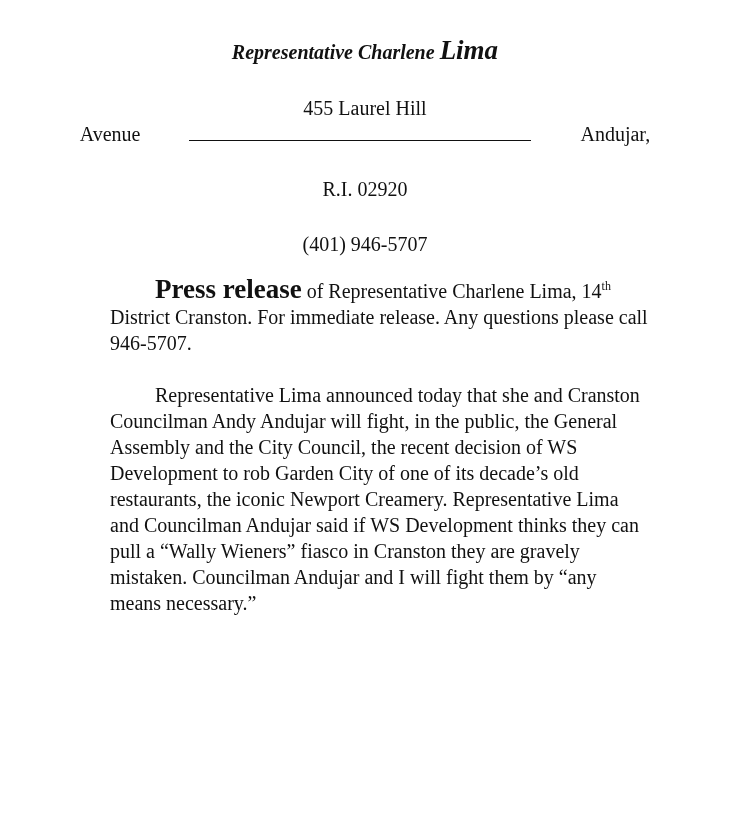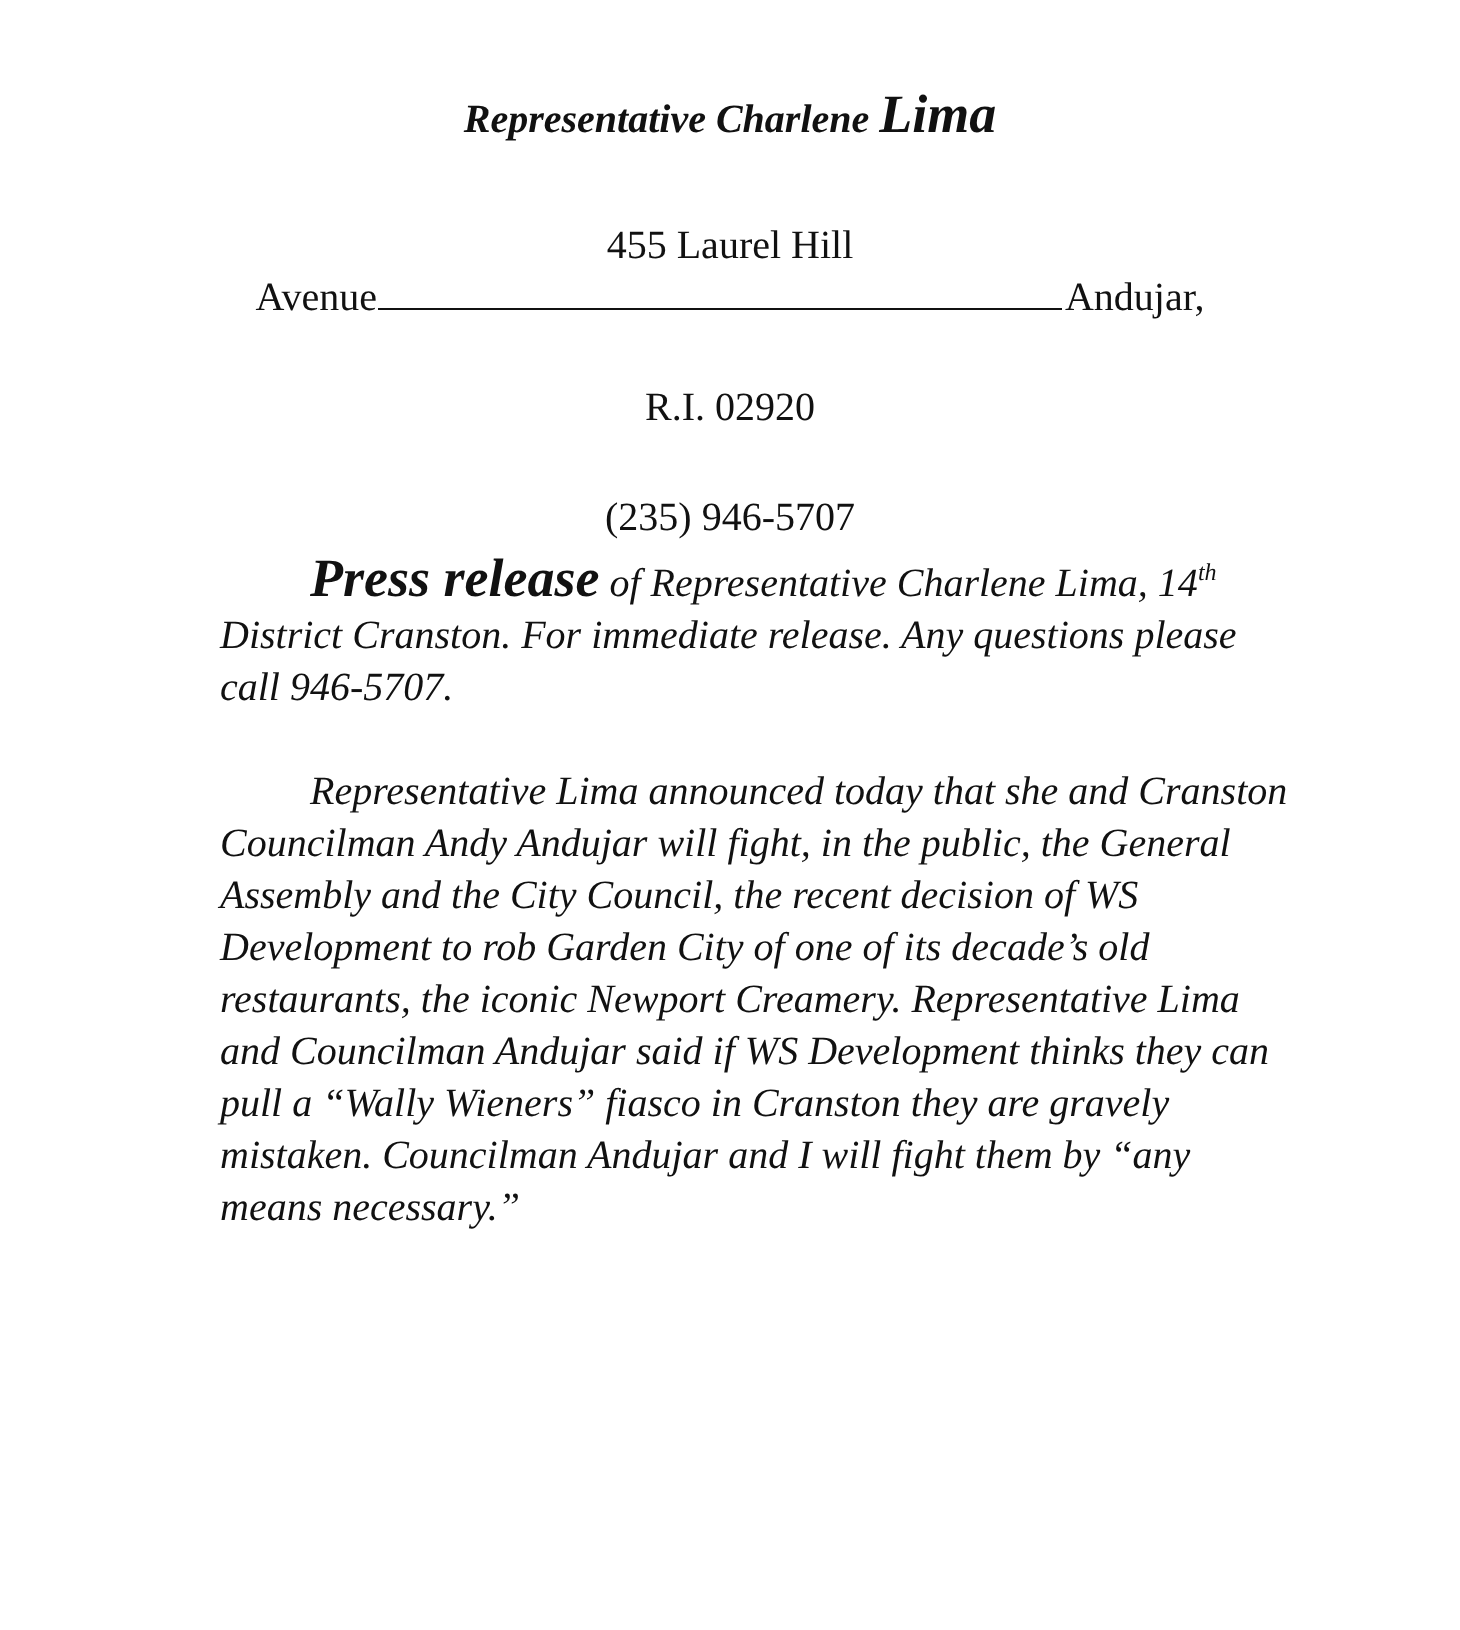--- a/index.html
+++ b/index.html
@@ -21,55 +21,55 @@
       left: 0;
       width: 730px;
       text-align: center;
       font-size: 20px;
       line-height: 26px;
     }
     .rep-name {
       font-weight: bold;
       font-style: italic;
       font-size: 20px;
-      line-height: 42px;
+      line-height: 28px;
       display: block;
     }
     .rep-name .surname {
       font-size: 27px;
     }
     .addr-line {
       display: block;
       margin-top: 29px;
     }
     .avenue-row {
       display: flex;
       justify-content: center;
       align-items: baseline;
       width: 730px;
+      gap: 48px;
     }
     .avenue-row .rule {
       display: inline-block;
       width: 342px;
       border-bottom: 1.5px solid #111111;
       height: 16px;
       margin: 0 1px;
     }
     .body-text {
       position: absolute;
       top: 276px;
       left: 110px;
       width: 540px;
       font-size: 20px;
       line-height: 26px;
     }
     .para {
       margin: 0 0 26px 0;
       text-indent: 45px;
-      font-style: italic;
     }
     .press-title {
       font-weight: bold;
       font-size: 27px;
     }
     sup {
       font-size: 12px;
       line-height: 0;
       vertical-align: 8px;
     }
@@ -79,19 +79,19 @@
 
 <div class="letterhead">
   <span class="rep-name"><span>Representative Charlene </span><span class="surname">Lima</span></span>
   <span class="addr-line">455 Laurel Hill</span>
   <div class="avenue-row">
     <span>Avenue</span>
     <span class="rule"></span>
     <span>Andujar,</span>
   </div>
   <span class="addr-line">R.I. 02920</span>
-  <span class="addr-line">(235) 946-5707</span>
+  <span class="addr-line">(401) 946-5707</span>
 </div>
 
 <div class="body-text">
   <p class="para"><span class="press-title">Press release</span><span> of Representative Charlene Lima, 14</span><sup>th</sup><span> District Cranston. For immediate release. Any questions please call 946-5707.</span></p>
   <p class="para">Representative Lima announced today that she and Cranston Councilman Andy Andujar will fight, in the public, the General Assembly and the City Council, the recent decision of WS Development to rob Garden City of one of its decade’s old restaurants, the iconic Newport Creamery. Representative Lima and Councilman Andujar said if WS Development thinks they can pull a “Wally Wieners” fiasco in Cranston they are gravely mistaken. Councilman Andujar and I will fight them by “any means necessary.”</p>
 </div>
 
 </body></html>

